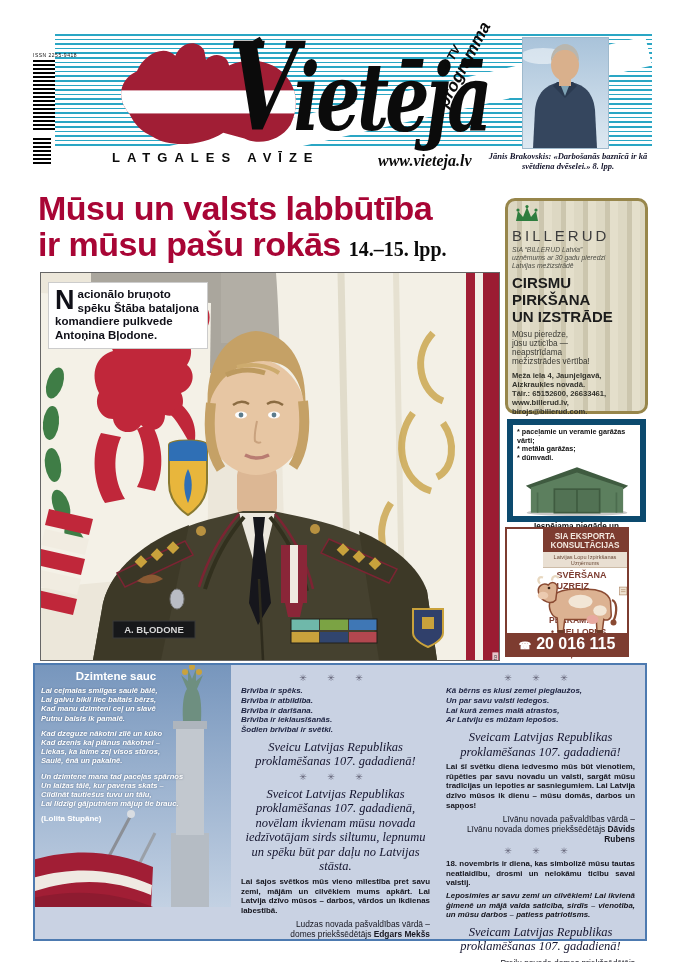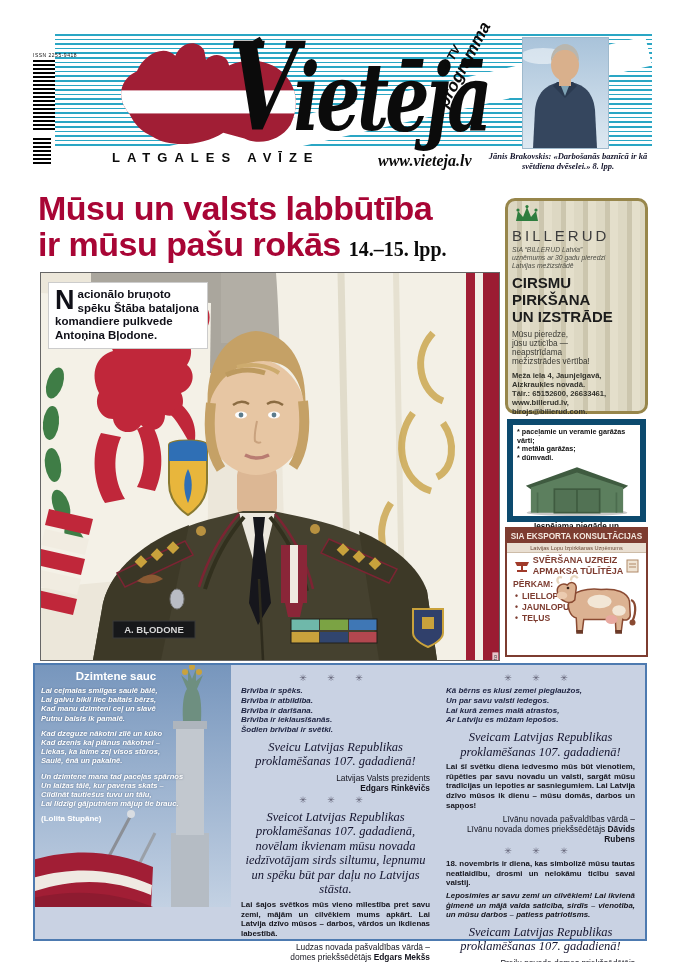--- a/index.html
+++ b/index.html
@@ -58,21 +58,21 @@
   #ad-billerud .big{font-size:15px;font-weight:bold;line-height:17px;margin-top:4px;color:#1c1c1c;}
   #ad-billerud .body{font-size:8.2px;font-weight:normal;line-height:9px;margin-top:5px;color:#3a3a34;}
   #ad-billerud .contact{font-size:7.6px;line-height:9px;margin-top:5px;color:#33332c;font-weight:bold;}
 
   #ad-garage{top:419px;left:507px;width:139px;height:103px;border:6px solid #0c4a6e;background:#fff;padding:3px 4px;}
   #ad-garage .items{font-size:7.2px;font-weight:bold;line-height:8.6px;color:#111;}
   #ad-garage .foot{text-align:center;font-size:8.2px;font-weight:bold;line-height:9.5px;color:#111;}
   #ad-garage .phone{font-size:13px;font-weight:bold;}
   #ad-garage .site{font-family:"Liberation Serif",serif;font-style:italic;font-weight:bold;font-size:9px;color:#444;}
 
-  #ad-export{top:527px;left:505px;width:143px;height:130px;border:2px solid #7d3c30;background:#fff;}
+  #ad-export{top:527px;left:505px;width:124px;height:130px;border:2px solid #7d3c30;background:#fff;padding-left:36px;}
   #ad-export .hdr{background:#7d3c30;color:#f3e8df;font-size:8.2px;font-weight:bold;text-align:center;padding:2.5px 0;}
   #ad-export .sub{background:#e9dfd2;color:#6b4a38;font-size:5.6px;text-align:center;padding:1.5px 0;border-bottom:1px solid #cdbca8;}
   #ad-export .wrow{display:flex;align-items:center;justify-content:center;gap:3px;margin-top:2px;}
   #ad-export .wtxt{font-size:9px;font-weight:bold;color:#7d3c30;line-height:10.5px;}
   #ad-export .buy{font-size:8.6px;font-weight:bold;color:#7d3c30;margin:3px 0 0 6px;}
   #ad-export ul{margin:2px 0 0 8px;padding:0;list-style:none;}
   #ad-export li{font-size:8.6px;font-weight:bold;color:#7d3c30;line-height:11px;}
   #ad-export li::before{content:"•";margin-right:4px;}
   #ad-export .phonebar{position:absolute;bottom:0;left:0;right:0;background:#7d3c30;color:#fff;
      text-align:center;font-size:16px;font-weight:bold;padding:2px 0;}
@@ -373,20 +373,23 @@
         <ellipse cx="78" cy="62" rx="8" ry="6" fill="#e8a9a0"></ellipse>
         <path d="M6,26 C4,18 12,12 19,16 C24,10 31,13 31,20 L29,36 C24,42 10,40 6,26 Z" fill="#dcb292" stroke="#8a4a32" stroke-width="2"></path>
         <path d="M8,14 C4,10 6,4 12,6" fill="none" stroke="#e8d8c0" stroke-width="3"></path>
         <path d="M24,10 C24,4 30,2 33,7" fill="none" stroke="#e8d8c0" stroke-width="3"></path>
         <ellipse cx="12" cy="30" rx="7" ry="5" fill="#eccbb0"></ellipse>
         <circle cx="20" cy="20" r="1.8" fill="#3a2418"></circle>
         <rect x="31" y="76" width="9" height="5" fill="#6b3a28"></rect>
         <rect x="83" y="76" width="9" height="5" fill="#6b3a28"></rect>
       </svg>
     </div>
+    <div class="phonebar">
+      <span class="ph">☎</span><span>20 016 115</span>
+    </div>
   </div>
 
   <div class="abs" id="greetbox">
     <div id="monument">
       <svg width="196" height="274" viewBox="0 0 196 274">
         <defs>
             <linearGradient id="sky2" x1="0" y1="0" x2="0" y2="1">
           <stop offset="0" stop-color="#7796bd"></stop>
               <stop offset="1" stop-color="#cdd9e8"></stop>
         </linearGradient>
@@ -420,24 +423,20 @@
         <div class="auth">(Lolita Stupāne)</div>
       </div>
     </div>
 
     <div id="greetcols">
 
       <div class="gcol">
         <div class="orn">✳ ✳ ✳</div>
         <div class="vlines">Brīvība ir spēks.<br>Brīvība ir atbildība.<br>Brīvība ir darīšana.<br>Brīvība ir ieklausīšanās.<br>Šodien brīvībai ir svētki.</div>
         <div class="script">Sveicu Latvijas Republikas proklamēšanas 107. gadadienā!</div>
-        <div class="sig">
-          <span>Latvijas Valsts prezidents</span><br>
-          <b>Edgars Rinkēvičs</b>
-        </div>
         <div class="orn">✳ ✳ ✳</div>
         <div class="script">Sveicot Latvijas Republikas proklamēšanas 107. gadadienā, novēlam ikvienam mūsu novada iedzīvotājam sirds siltumu, lepnumu un spēku būt par daļu no Latvijas stāsta.</div>
         <div class="gbody">Lai šajos svētkos mūs vieno mīlestība pret savu zemi, mājām un cilvēkiem mums apkārt. Lai Latvija dzīvo mūsos – darbos, vārdos un ikdienas labestībā.</div>
         <div class="sig">
           <span>Ludzas novada pašvaldības vārdā –</span><br>
           <span>domes priekšsēdētājs </span><b>Edgars Mekšs</b>
         </div>
       </div>
 
       <div class="gcol">

